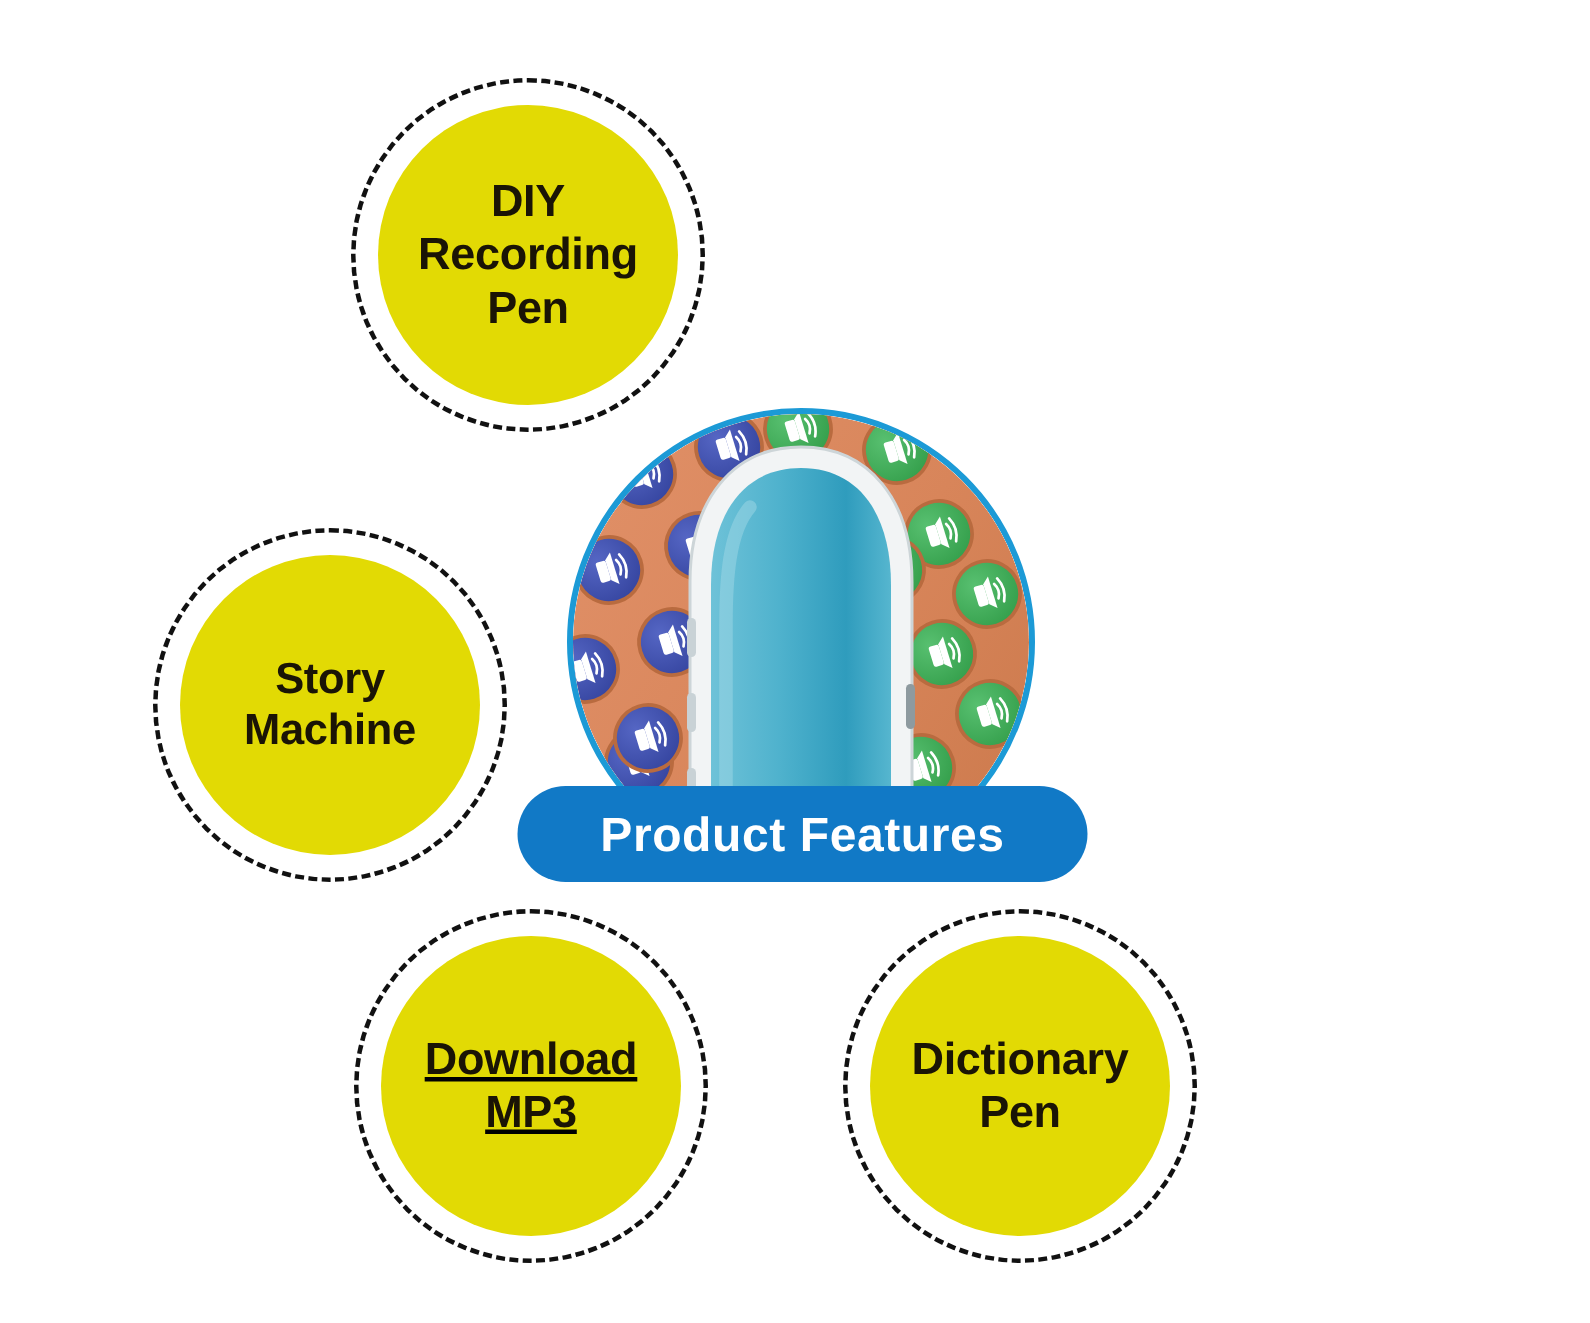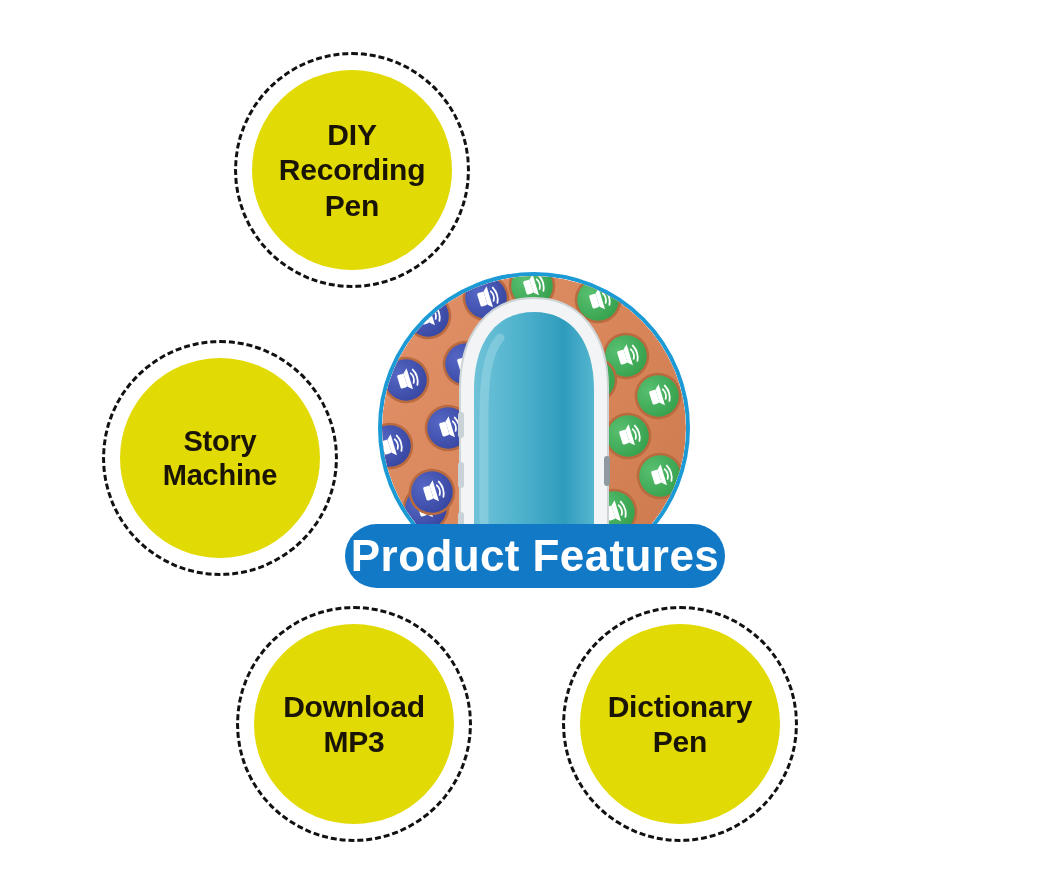--- a/index.html
+++ b/index.html
@@ -46,23 +46,23 @@
     font-size: 30px;
     line-height: 1.18;
     letter-spacing: -0.2px;
     padding: 0 6px;
     white-space: pre-line;
   }
 
   
   .b-diy       { left: 234px; top: 52px; }
   .b-multiple  { left: 560px; top: 52px; }
-  .b-story     { left: 102px; top: 340px; }
+  .b-story     { left: 102px; top: 352px; }
   .b-language  { left: 722px; top: 340px; }
-  .b-download  { left: 236px; top: 606px; }
+  .b-download  { left: 236px; top: 606px; text-decoration: underline; }
   .b-dictionary{ left: 562px; top: 606px; }
 
   .b-story .bubble-label,
   .b-language .bubble-label { font-size: 29px; }
 
   
   #product-photo {
     position: absolute;
     left: 378px;
     top: 272px;
@@ -85,21 +85,21 @@
     height: 64px;
     background: #1179c6;
     border-radius: 34px;
     display: flex;
     align-items: center;
     justify-content: center;
   }
   #banner-text {
     color: #ffffff;
     font-weight: 700;
-    font-size: 44px;
+    font-size: 32px;
     letter-spacing: 0.4px;
     line-height: 1;
     white-space: nowrap;
   }
 </style>
 </head>
 <body>
 
 <div id="stage">
 

